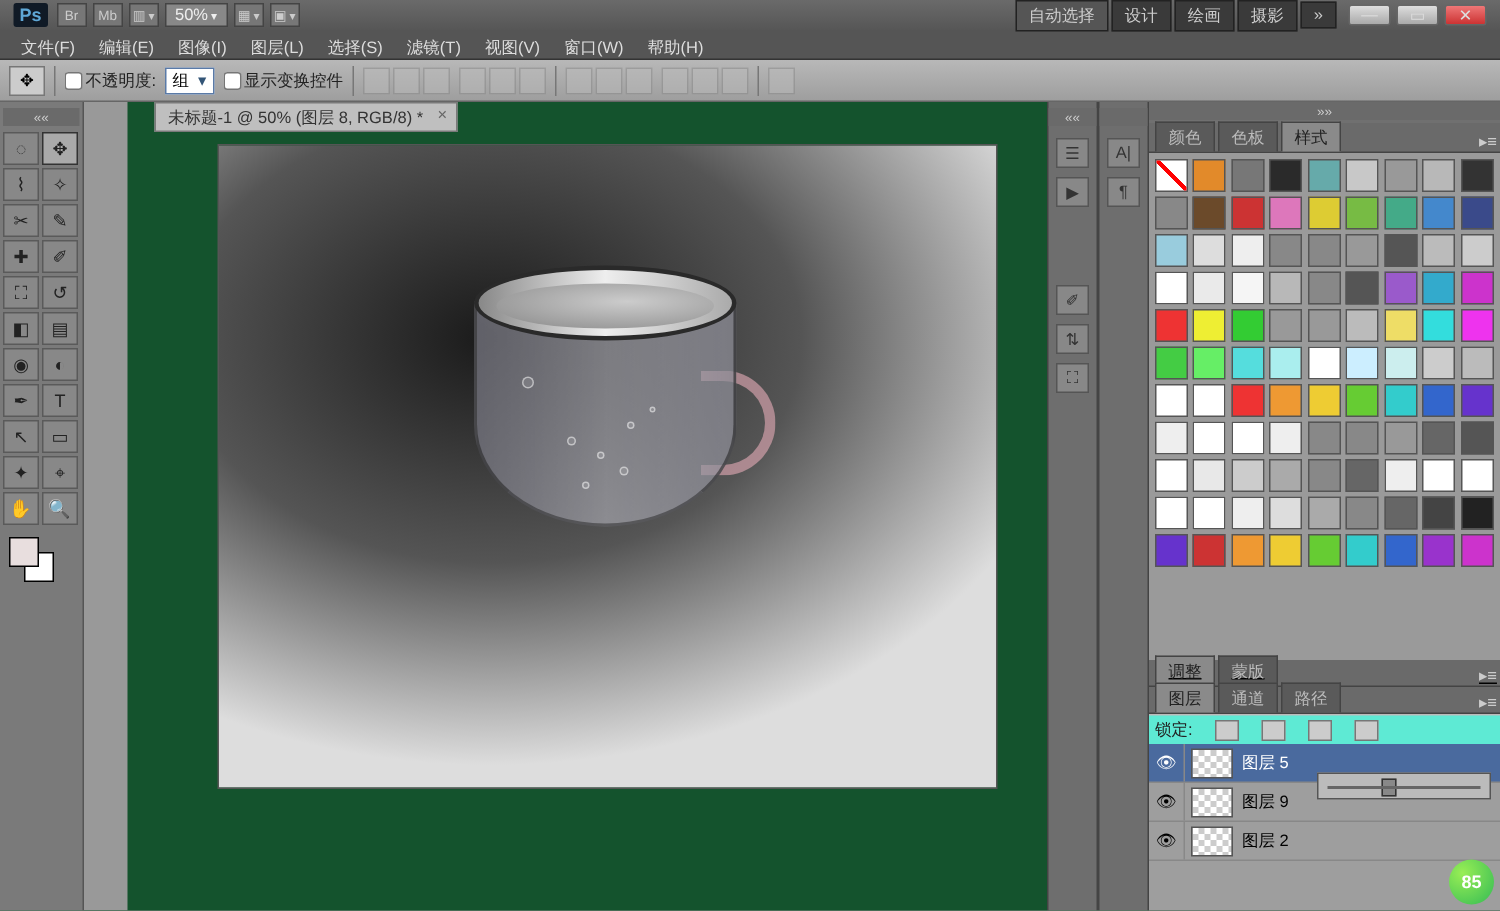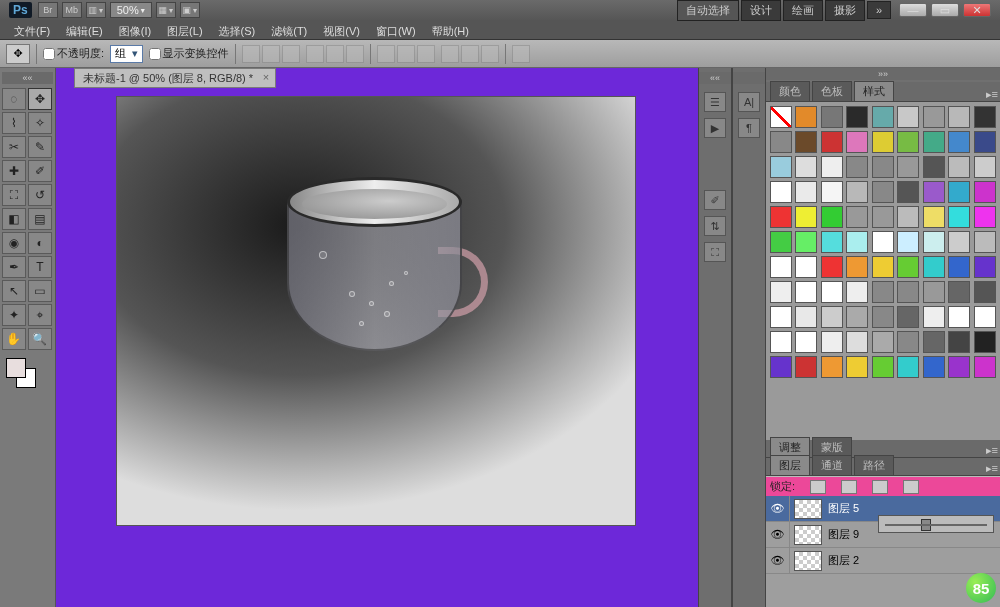--- a/index.html
+++ b/index.html
@@ -33,21 +33,21 @@
 .main{display:flex;height:539px;}
 .tools{width:56px;background:#7a7a7a;padding:4px 2px;display:flex;flex-direction:column;gap:2px;border-right:1px solid #555;}
 .tool-row{display:flex;gap:2px;}
 .tool{width:24px;height:22px;background:#888;border:1px solid #5a5a5a;display:flex;align-items:center;justify-content:center;color:#222;font-size:12px;}
 .tool.sel{background:#aaa;border-color:#333;}
 .swatches{margin-top:6px;position:relative;height:36px;}
 .fg-sw{position:absolute;top:0;left:4px;width:20px;height:20px;background:#e8dede;border:1px solid #000;}
 .bg-sw{position:absolute;top:10px;left:14px;width:20px;height:20px;background:#fff;border:1px solid #000;}
 .collapse-arrows{height:12px;background:#6a6a6a;color:#ccc;text-align:center;font-size:9px;line-height:12px;margin-bottom:2px;}
 
-.canvas-area{flex:1;background:#6d28d9;position:relative;}
+.canvas-area{flex:1;background:#14532d;position:relative;margin-left:29px;}
 .doc-tab{position:absolute;top:0;left:18px;height:20px;background:#bfbfbf;border:1px solid #7a7a7a;padding:0 22px 0 8px;display:flex;align-items:center;color:#333;}
 .doc-tab::after{content:"×";position:absolute;right:6px;top:2px;color:#666;}
 .canvas{position:absolute;top:28px;left:60px;width:520px;height:430px;background:radial-gradient(ellipse 80% 70% at 35% 30%, #1a1a1a, #555 50%, #ddd 95%);border:1px solid #555;}
 .cup{position:absolute;left:165px;top:80px;width:200px;height:190px;}
 .cup-rim{position:absolute;top:0;left:5px;width:175px;height:50px;border:3px solid #2a2a2a;border-radius:50%;background:linear-gradient(90deg,#888,#eee,#aaa);}
 .cup-rim-inner{position:absolute;top:12px;left:20px;width:145px;height:30px;border-radius:50%;background:radial-gradient(ellipse at 60% 40%,#ccc,#888);}
 .cup-body{position:absolute;top:24px;left:5px;width:175px;height:150px;background:linear-gradient(90deg,rgba(120,120,130,.75),rgba(200,200,210,.5),rgba(140,140,150,.75));border-bottom-left-radius:90px 70px;border-bottom-right-radius:90px 70px;border-left:2px solid rgba(40,40,40,.6);border-right:2px solid rgba(40,40,40,.6);border-bottom:2px solid rgba(40,40,40,.5);}
 .handle{position:absolute;top:70px;right:-6px;width:50px;height:70px;border:7px solid rgba(210,160,170,.7);border-left:none;border-radius:0 40px 40px 0;}
 .bubble{position:absolute;border:1px solid rgba(255,255,255,.5);border-radius:50%;background:rgba(255,255,255,.1);}
 
@@ -59,43 +59,43 @@
 .panel-tabs{height:20px;background:#6a6a6a;display:flex;align-items:flex-end;padding-left:4px;border-bottom:1px solid #444;}
 .ptab{padding:2px 8px;background:#5a5a5a;color:#bbb;margin-right:2px;border:1px solid #444;border-bottom:none;}
 .ptab.active{background:#8a8a8a;color:#222;}
 .ptab-menu{margin-left:auto;width:16px;text-align:center;color:#ccc;}
 
 .styles-grid{flex:0 0 338px;background:#9a9a9a;overflow:hidden;padding:4px;display:grid;grid-template-columns:repeat(9,1fr);gap:3px;align-content:start;}
 .style-sw{width:22px;height:22px;border:1px solid #555;}
 .none-sw{background:#fff;position:relative;}
 .none-sw::after{content:"";position:absolute;left:0;top:0;right:0;bottom:0;background:linear-gradient(to top right,transparent 45%,red 45%,red 55%,transparent 55%);}
 
-.adj-tabs{height:18px;}
+.adj-tabs{height:18px;text-decoration:underline;}
 .layers-tabs{height:18px;}
 .layers-opts{height:24px;background:#9e9e9e;display:flex;align-items:center;padding:0 4px;gap:4px;}
 .blend-sel{flex:1;height:18px;background:#fff;border:1px solid #5a7aa7;display:flex;align-items:center;padding:0 4px;}
 .blend-sel::after{content:"▾";margin-left:auto;color:#357;}
 .opac-lbl{color:#222;}
 .opac-val{width:42px;height:16px;background:#fff;border:1px solid #888;padding:0 2px;display:flex;align-items:center;}
 .opac-arrow{width:12px;height:16px;background:#ccc;border:1px solid #888;display:flex;align-items:center;justify-content:center;font-size:8px;}
 .slider-pop{position:absolute;right:6px;bottom:74px;width:116px;height:18px;background:#bbb;border:1px solid #555;z-index:5;}
 .slider-pop::after{content:"";position:absolute;top:8px;left:6px;right:6px;height:2px;background:#666;}
 .slider-thumb{position:absolute;top:3px;left:42px;width:10px;height:12px;background:#888;border:1px solid #333;}
 
-.lock-row{height:20px;background:#ec4899;display:flex;align-items:center;padding:0 4px;gap:15px;color:#222;border-top:1px solid #bbb;}
+.lock-row{height:20px;background:#5eead4;display:flex;align-items:center;padding:0 4px;gap:15px;color:#222;border-top:1px solid #bbb;}
 .lock-ico{width:16px;height:14px;background:#ccc;border:1px solid #777;}
 
 .layers-list{flex:1;background:#9e9e9e;overflow:hidden;}
 .layer-row{height:26px;display:flex;align-items:center;border-bottom:1px solid #888;}
 .layer-row.sel{background:#4a6a9e;color:#fff;}
 .eye{width:24px;height:100%;display:flex;align-items:center;justify-content:center;border-right:1px solid #888;}
 .lthumb{width:28px;height:20px;margin:0 4px;background:repeating-conic-gradient(#ccc 0 25%,#fff 0 50%) 0 0/8px 8px;border:1px solid #555;}
 .lname{padding-left:2px;}
 
-.badge{position:absolute;right:4px;bottom:4px;width:30px;height:30px;border-radius:50%;background:radial-gradient(circle at 30% 30%,#9e5,#3b5);color:#fff;display:flex;align-items:center;justify-content:center;font-weight:bold;font-size:15px;}
+.badge{position:absolute;right:4px;bottom:4px;width:30px;height:30px;border-radius:50%;background:radial-gradient(circle at 30% 30%,#9e5,#3b5);color:#fff;display:flex;align-items:center;justify-content:center;font-weight:bold;font-size:12px;}
 </style>
 </head>
 <body>
 
 <div class="titlebar">
   <span class="ps-logo">Ps</span>
   <span class="tb-ico">Br</span>
   <span class="tb-ico">Mb</span>
   <span class="tb-ico tb-drop">▥</span>
   <span class="tb-sel tb-drop">50%</span>

